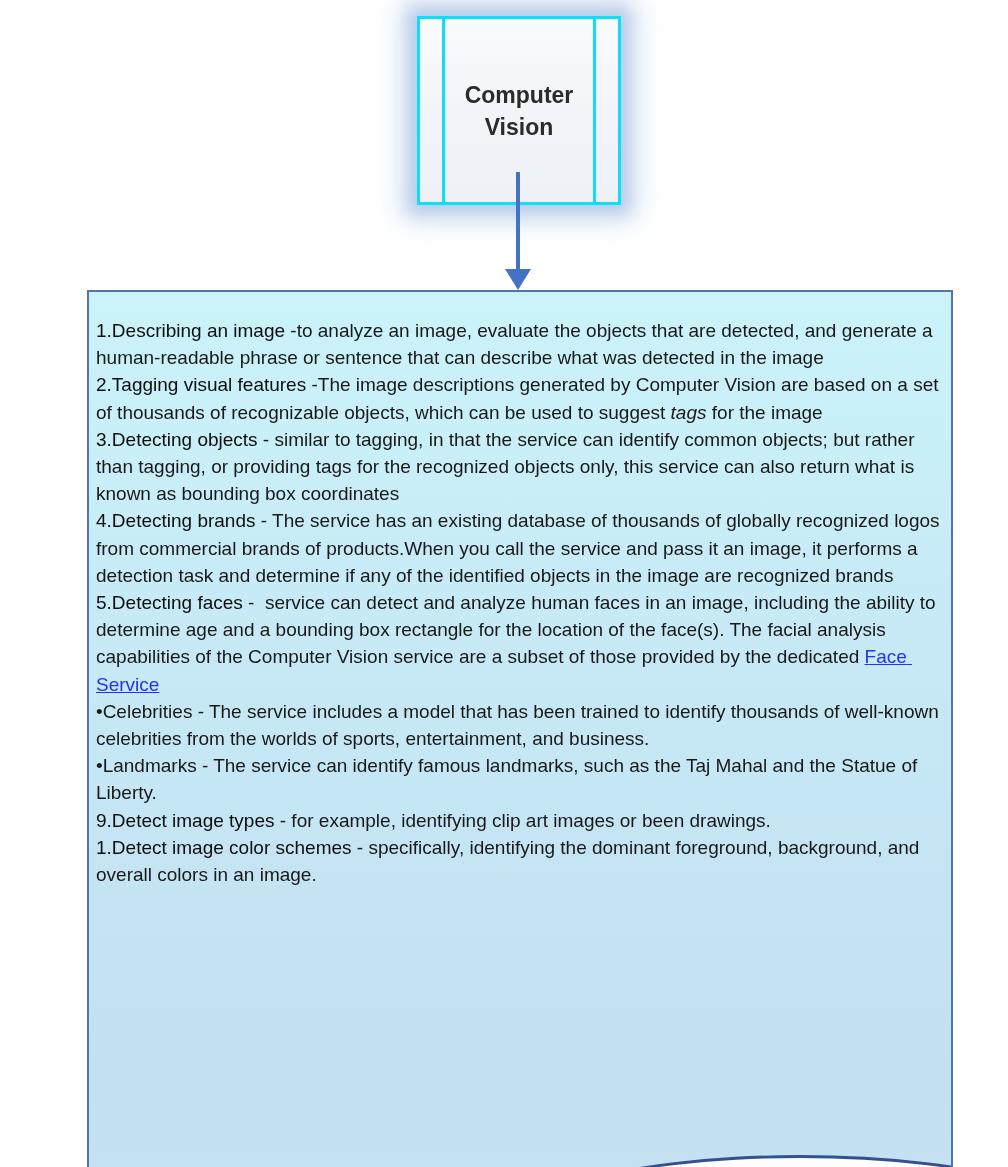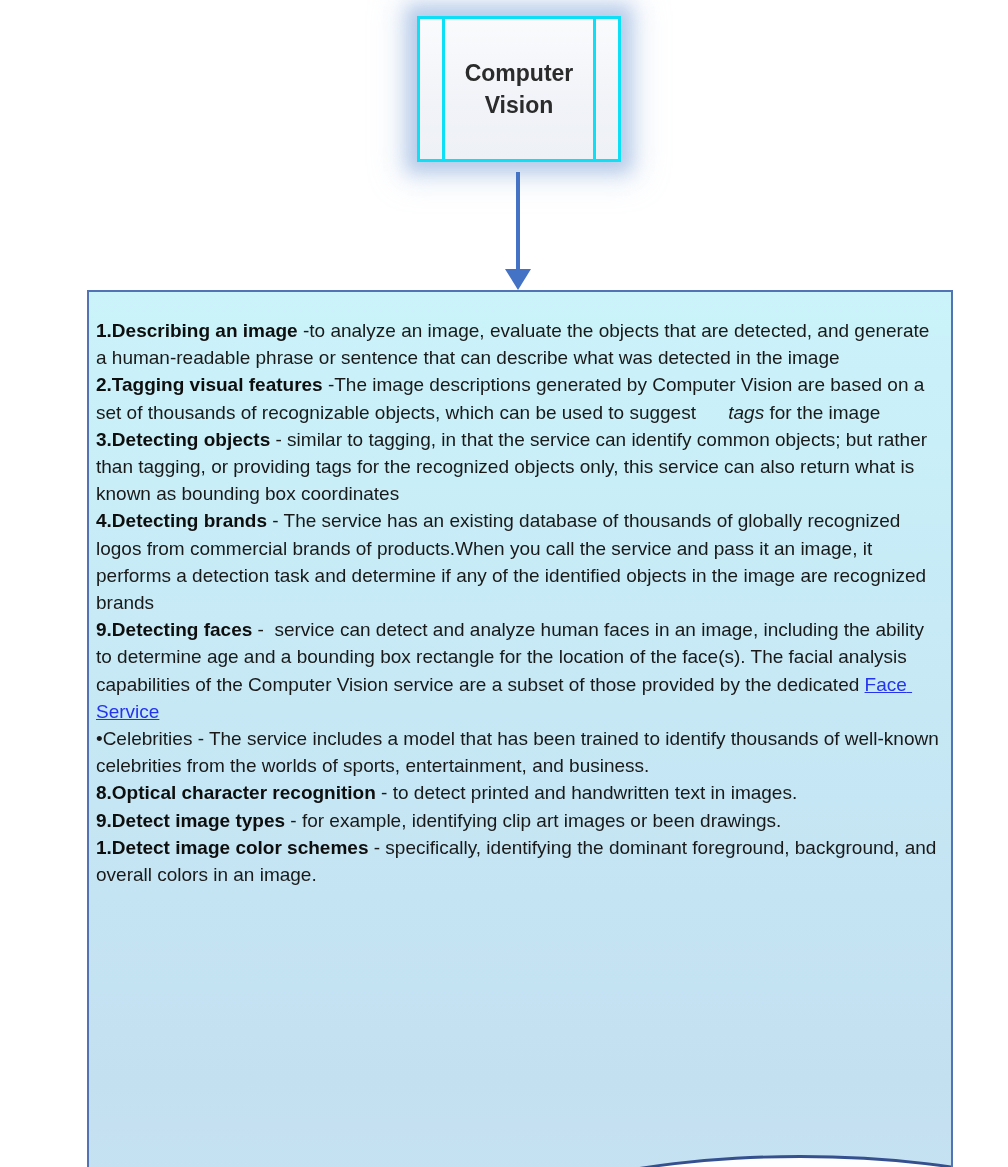--- a/index.html
+++ b/index.html
@@ -3,21 +3,21 @@
 <meta charset="utf-8">
 <style>
   * { margin: 0; padding: 0; box-sizing: border-box; }
   html, body { width: 1008px; height: 1167px; overflow: hidden; background: #ffffff; }
   body { font-family: "Liberation Sans", sans-serif; position: relative; }
 
   .canvas { position: absolute; left: 0; top: 0; width: 1008px; height: 1167px; }
 
   
   .cv-box {
-    position: absolute; left: 417px; top: 16px; width: 204px; height: 146px;
+    position: absolute; left: 417px; top: 16px; width: 204px; height: 189px;
     border: 3px solid #0ddff6;
     background: linear-gradient(180deg, #fafbfd 0%, #f1f3f8 60%, #eef1f6 100%);
     box-shadow: 0 0 16px 10px rgba(146, 176, 221, 0.55), 0 0 30px 16px rgba(170, 196, 232, 0.35);
     display: flex; align-items: center; justify-content: center;
   }
   .cv-line { position: absolute; top: 0; bottom: 0; width: 3px; background: #0ddff6; }
   .cv-line-left  { left: 22px; }
   .cv-line-right { right: 22px; }
   .cv-title {
     width: 132px; text-align: center;
@@ -35,22 +35,22 @@
   
   .main-box {
     position: absolute; left: 87px; top: 290px; width: 866px; height: 930px;
     border: 2px solid #5273b4;
     background: linear-gradient(180deg, #cbf3fa 0%, #c6e8f5 45%, #c3e0f1 85%, #c6e2f2 100%);
     padding: 25px 6px 0 7px;
     overflow: hidden;
     font-size: 19px; line-height: 27.2px; color: #191919;
   }
   .main-box p { margin: 0; white-space: pre-wrap; }
-  .main-box b { font-weight: 700; color: #0e0e0e; margin-top: 48px; }
-  .main-box i { font-style: italic; margin-left: 27px; }
+  .main-box b { font-weight: 400; color: #0e0e0e; margin-top: 48px; }
+  .main-box i { font-style: italic; }
   a.face-link { color: #2433ee; text-decoration: underline; cursor: pointer; }
 
   
   .partial-ellipse {
     position: absolute; left: 381px; top: 863px; width: 660px; height: 190px;
     border: 3px solid #35508f; border-radius: 50%;
     background: #fcfeff;
   }
 </style>
 </head>
@@ -70,28 +70,28 @@
   <div class="main-box">
 
     <p><b>1.Describing an image</b><span> -to analyze an image, evaluate the objects that are detected, and generate a human-readable phrase or sentence that can describe what was detected in the image</span></p>
 
     <p><b>2.Tagging visual features</b><span> -The image descriptions generated by Computer Vision are based on a set of thousands of recognizable objects, which can be used to suggest </span><i>tags</i><span> for the image</span></p>
 
     <p><b>3.Detecting objects</b><span> - similar to tagging, in that the service can identify common objects; but rather than tagging, or providing tags for the recognized objects only, this service can also return what is known as bounding box coordinates</span></p>
 
     <p><b>4.Detecting brands</b><span> - The service has an existing database of thousands of globally recognized logos from commercial brands of products.When you call the service and pass it an image, it performs a detection task and determine if any of the identified objects in the image are recognized brands</span></p>
 
-    <p><b>9.Detecting faces</b><span> -  service can detect and analyze human faces in an image, including the ability to determine age and a bounding box rectangle for the location of the face(s). The facial analysis capabilities of the Computer Vision service are a subset of those provided by the dedicated </span><a class="face-link">Face Service</a></p>
+    <p><b>5.Detecting faces</b><span> -  service can detect and analyze human faces in an image, including the ability to determine age and a bounding box rectangle for the location of the face(s). The facial analysis capabilities of the Computer Vision service are a subset of those provided by the dedicated </span><a class="face-link">Face Service</a></p>
 
 
 
     <p><span>•Celebrities - The service includes a model that has been trained to identify thousands of well-known celebrities from the worlds of sports, entertainment, and business.</span></p>
 
+    <p><span>•Landmarks - The service can identify famous landmarks, such as the Taj Mahal and the Statue of Liberty.</span></p>
 
-    <p><b>8.Optical character recognition</b><span> - to detect printed and handwritten text in images.</span></p>
 
     <p><b>9.Detect image types</b><span> - for example, identifying clip art images or been drawings.</span></p>
 
     <p><b>1.Detect image color schemes</b><span> - specifically, identifying the dominant foreground, background, and overall colors in an image.</span></p>
 
 
 
     <div class="partial-ellipse"></div>
   </div>
 

